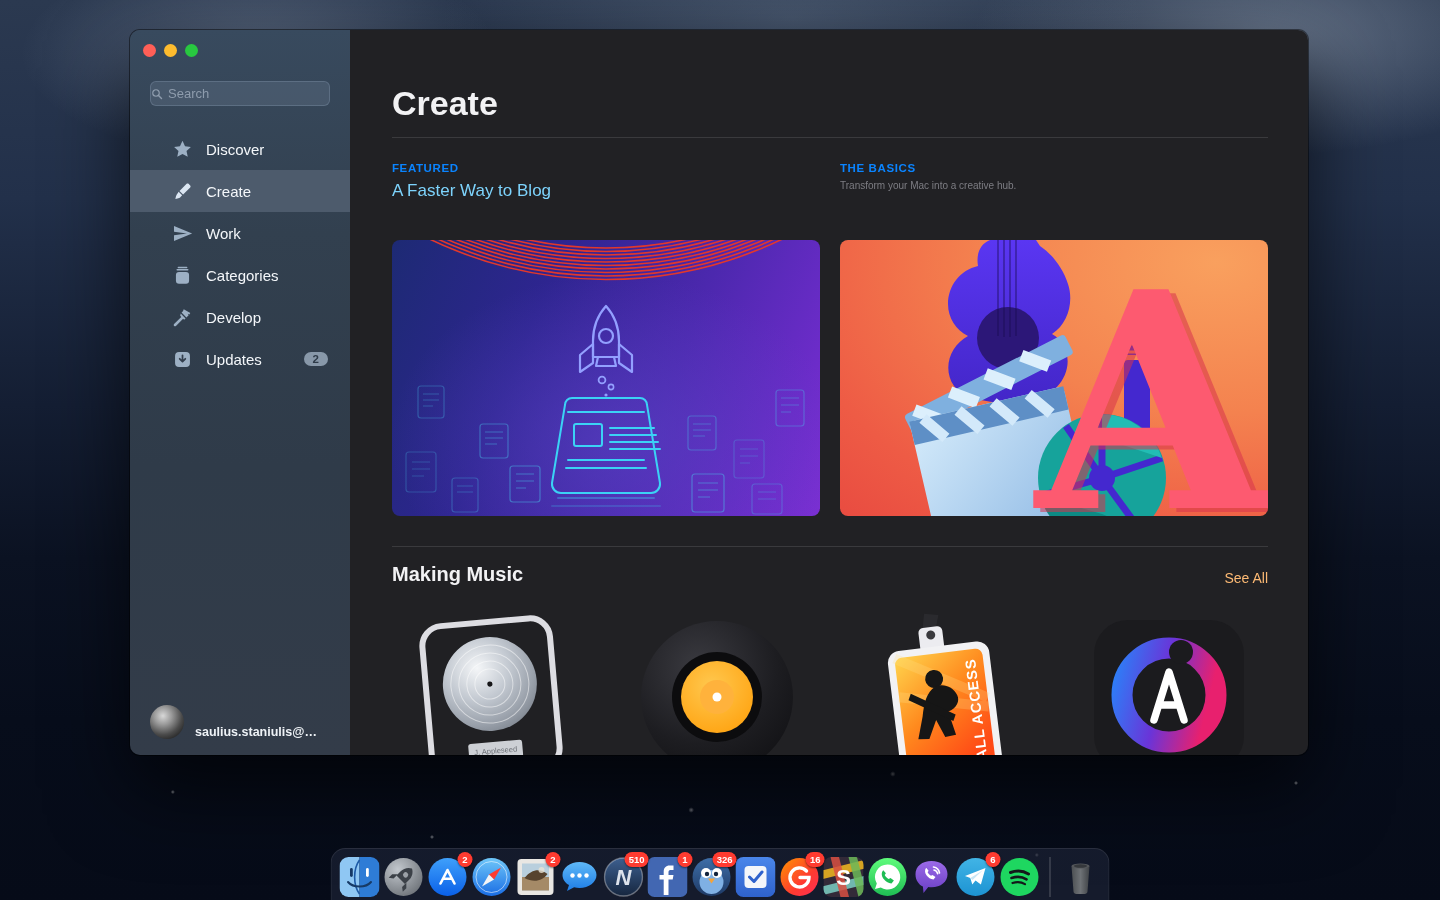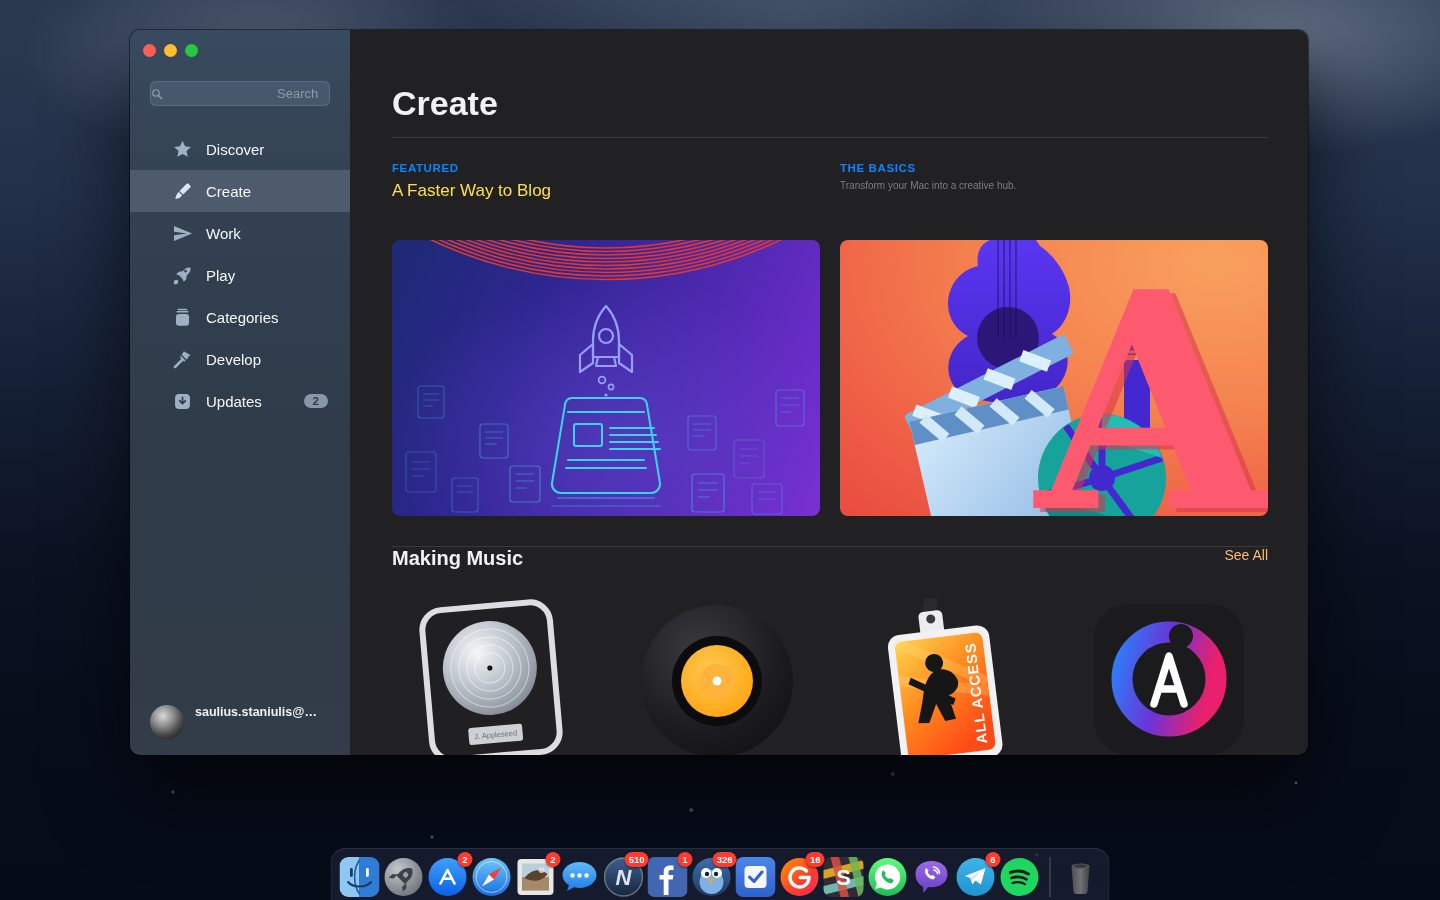--- a/index.html
+++ b/index.html
@@ -30,70 +30,70 @@
   
   .sidebar {
     width:220px; flex:0 0 220px; position:relative;
     background:linear-gradient(180deg,#384a5e 0%, #32404f 28%, #2f3b49 60%, #333c49 100%);
   }
   .traffic { display:flex; gap:8px; padding:14px 0 0 13px; }
   .traffic span { width:13px; height:13px; border-radius:50%; display:block; }
   .search-field {
     margin:24px 28px 0 20px; width:180px; height:25px; border-radius:6px;
     background:rgba(130,150,175,.22); border:1px solid rgba(160,180,205,.25);
-    display:flex; align-items:center; justify-content:space-between; gap:5px; color:#8e9cad;
+    display:flex; align-items:center; justify-content:flex-start; gap:5px; color:#8e9cad;
   }
   .search-field svg { flex:0 0 auto; }
   .search-field input {
     background:transparent; border:none; outline:none; width:52px;
     font-size:13px; color:#dfe7f0; font-family:inherit;
   }
   .search-field input::placeholder { color:#8e9cad; }
   .nav { margin-top:22px; }
   .nav-item {
     height:42px; display:flex; align-items:center; gap:13px; padding-left:41px;
     color:#f4f7fa; font-size:15px; font-weight:500; cursor:default;
   }
   .nav-item .ic { width:22px; height:22px; color:#9db0c4; display:flex; align-items:center; justify-content:center; }
   .nav-item.selected { background:#4d5b6c; }
   .nav-item.selected .ic { color:#dbe6f2; }
   .nav-badge {
     margin-left:auto; margin-right:22px; background:rgba(152,168,186,.85); color:#2e3a48;
     border-radius:9px; font-size:11.5px; font-weight:bold; padding:1px 9px;
   }
-  .account { position:absolute; left:20px; bottom:16px; display:flex; align-items:flex-start; gap:11px; }
+  .account { position:absolute; left:20px; bottom:16px; display:flex; align-items:flex-end; gap:11px; }
   .avatar {
     width:34px; height:34px; border-radius:50%;
     background:radial-gradient(circle at 38% 32%, #d8d8d8 0%, #9a9a9a 28%, #4b4b4b 60%, #141414 92%);
   }
   .account-name { color:#eef2f6; font-size:12.5px; font-weight:bold; }
 
   
   .main { flex:1; background:#212124; padding:0 40px 0 42px; position:relative; }
   .page-title { color:#f2f2f4; font-size:34px; font-weight:bold; margin-top:54px; }
   .rule { height:1px; background:#3a3a3d; margin-top:14px; }
   .rule2 { height:1px; background:#3a3a3d; margin-top:30px; }
 
   .feature-heads, .feature-cards { display:flex; gap:20px; }
   .feature-col { width:428px; }
   .feature-heads { margin-top:24px; min-height:78px; }
   .eyebrow { color:#0a84ff; font-size:11.5px; font-weight:bold; letter-spacing:.6px; }
-  .card-title { color:#fde047; font-size:17px; margin-top:7px; }
+  .card-title { color:#7dd3fc; font-size:17px; margin-top:7px; }
   .card-sub { color:#7d7d83; font-size:10px; margin-top:6px; }
   .card {
     width:428px; height:276px; border-radius:8px; overflow:hidden; position:relative; cursor:pointer;
   }
   .card svg { position:absolute; inset:0; }
   .card-blog { background:
       radial-gradient(300px 220px at 52% 72%, rgba(90,70,200,.55), rgba(90,70,200,0) 75%),
       linear-gradient(112deg,#1d2a74 0%, #2e2590 32%, #4c28ae 62%, #6c2cc9 88%, #7a30d2 100%); }
   .card-basics { background:
       radial-gradient(130% 130% at 88% 8%, #f9a05e 0%, #f4824f 42%, #ee5b45 78%, #e84a40 100%); }
 
-  .section-head { display:flex; align-items:flex-start; justify-content:space-between; }
+  .section-head { display:flex; align-items:flex-end; justify-content:space-between; margin-top:16px; }
   .section-title { color:#f2f2f4; font-size:20px; font-weight:bold; }
   .see-all { color:#fdba74; font-size:14px; cursor:pointer; }
   .mm-row { display:flex; justify-content:space-between; margin-top:26px; padding:0 14px; }
   .mm-slot { width:170px; height:170px; display:flex; justify-content:center; cursor:pointer; }
 
   
   .dock {
     position:absolute; bottom:0; left:50%; transform:translateX(-50%);
     height:52px; padding:5px 8px 0 8px; display:flex; align-items:center; gap:4px;
     background:rgba(30,37,56,.62); border:1px solid rgba(255,255,255,.09); border-bottom:none;
@@ -148,28 +148,20 @@
         </span>
         <span>Create</span>
       </div>
       <div class="nav-item">
         <span class="ic">
           <svg width="21" height="21" viewBox="0 0 24 24" fill="currentColor">
               <path d="M2.3 20.5L23 12 2.3 3.5v6.6L17 12 2.3 13.9z"></path>
             </svg>
         </span>
         <span>Work</span>
-      </div>
-      <div class="nav-item">
-        <span class="ic">
-          <svg width="21" height="21" viewBox="0 0 24 24" fill="currentColor">
-              <path d="M20.9 3.1c-.4-.4-3.9-.9-7 2.2l-1.9 1.9-4.3.5-2.9 2.9 3.6 1.5 3.5 3.5 1.5 3.6 2.9-2.9.5-4.3 1.9-1.9c3.1-3.1 2.6-6.6 2.2-7zM15.4 8.6a1.6 1.6 0 111.7-1.7 1.6 1.6 0 01-1.7 1.7zM3 17.5c1-1 2.6-1 3.5 0s1 2.6 0 3.5c-1.2 1.2-4.5 1-4.5 1s-.2-3.3 1-4.5z"></path>
-            </svg>
-        </span>
-        <span>Play</span>
       </div>
       <div class="nav-item">
         <span class="ic">
           <svg width="21" height="21" viewBox="0 0 24 24">
               <rect x="4.5" y="8" width="15" height="13.5" rx="3.5" fill="currentColor"></rect>
               <path d="M6 5.4h12M7.3 2.9h9.4" stroke="currentColor" stroke-width="1.8" stroke-linecap="round" fill="none"></path>
             </svg>
         </span>
         <span>Categories</span>
       </div>

